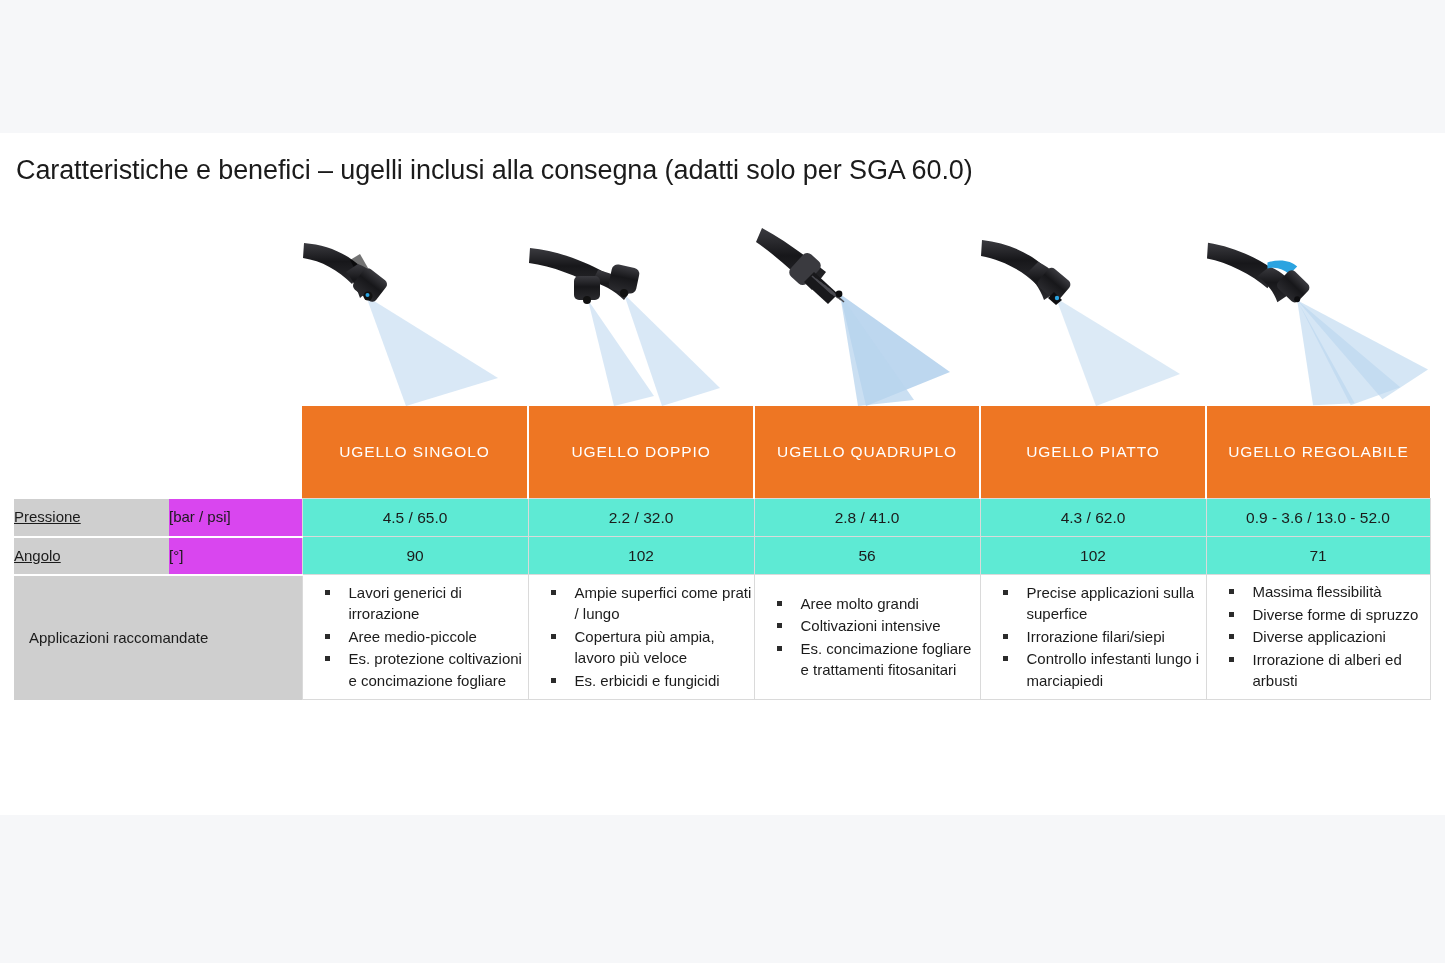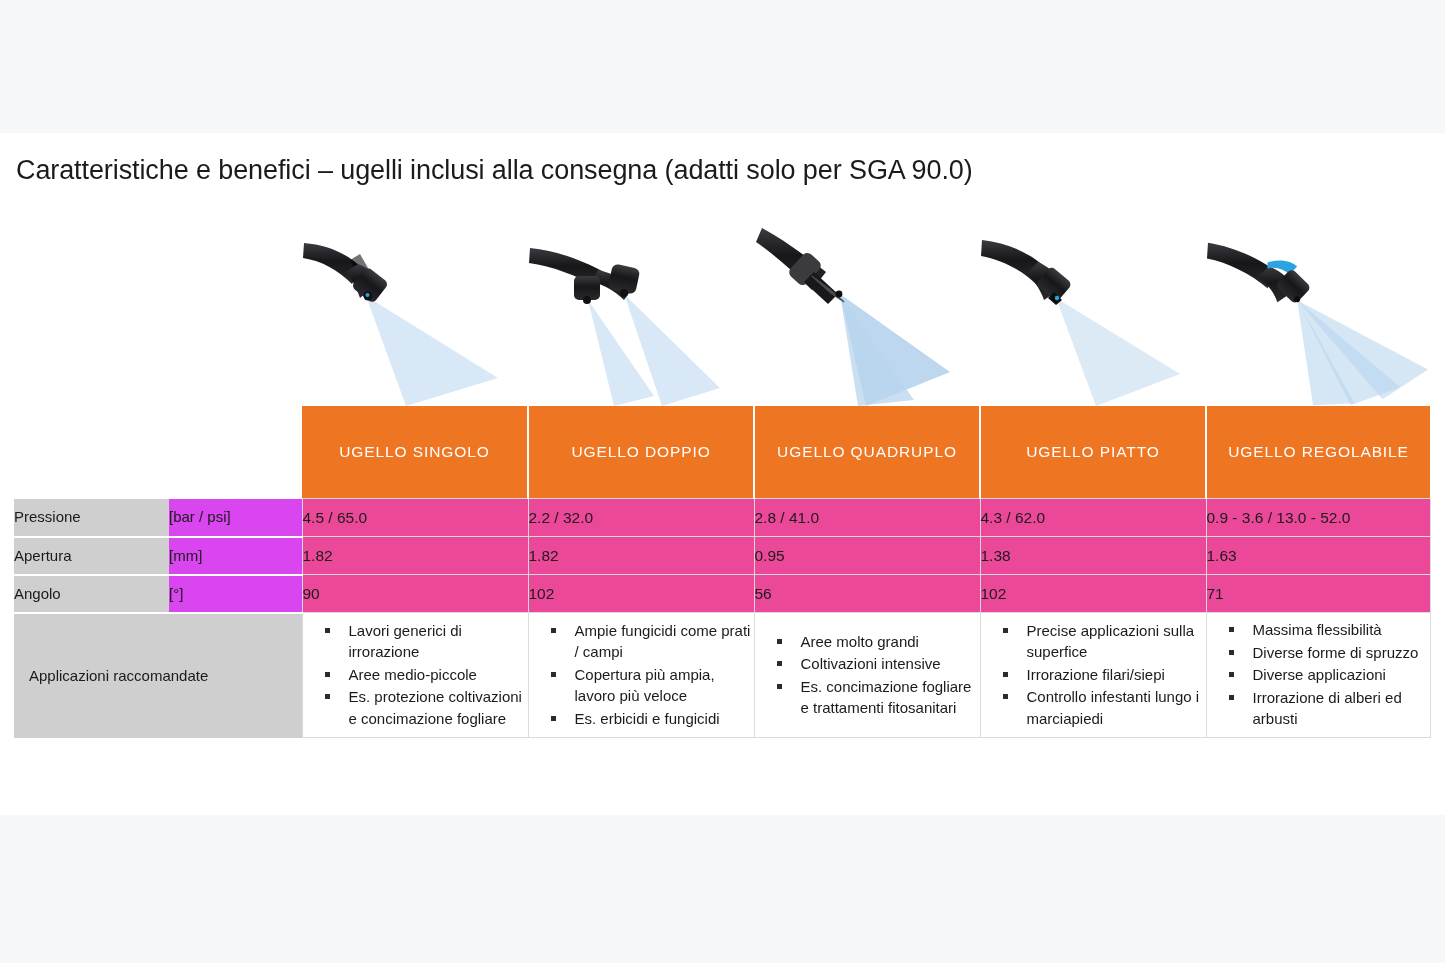--- a/index.html
+++ b/index.html
@@ -88,20 +88,21 @@
 
   
   .lbl {
     background: #cfcfcf;
     color: #1b1b1b;
     font-size: 15px;
     padding: 9px 0 9px 14px;
     border-bottom: 2px solid #ffffff;
     line-height: 1.3;
     width: 155px;
+    text-decoration: underline;
   }
   .unit {
     background: #d946ef;
     color: #1b1b1b;
     font-size: 15px;
     padding: 9px 0 9px 2px;
     border-bottom: 2px solid #ffffff;
     line-height: 1.3;
     width: 133px;
   }
@@ -109,24 +110,25 @@
     background: #cfcfcf;
     color: #1b1b1b;
     font-size: 15px;
     padding: 11px 0 9px 14px;
     vertical-align: top;
     line-height: 1.3;
   }
 
   
   .val {
+    text-align: center;
     font-size: 15.5px;
     color: #1b1b1b;
     height: 37px;
-    background: #ec4899;
+    background: #5eead4;
     border: 1px solid #dadada;
   }
   .bullets {
     background: #ffffff;
     border: 1px solid #dadada;
     vertical-align: top;
     padding: 10px 8px 12px 8px;
   }
   .bullets ul {
     margin: 0;
@@ -149,21 +151,21 @@
     width: 5px;
     height: 5px;
     background: #2b2b2b;
   }
 </style>
 </head>
 <body>
 
 <div id="slide">
 
-  <div id="page-title">Caratteristiche e benefici – ugelli inclusi alla consegna (adatti solo per SGA 90.0)</div>
+  <div id="page-title">Caratteristiche e benefici – ugelli inclusi alla consegna (adatti solo per SGA 60.0)</div>
 
   <div id="illustrations">
       <div class="nozzle-cell" style="left: 0px; width: 226px;">
         <svg class="nozzle-svg" width="226" height="178" viewBox="0 0 226 178">
           <defs>
             <linearGradient id="g0" x1="0" y1="0" x2="0" y2="1">
               <stop offset="0%" stop-color="#3b3b40"></stop>
               <stop offset="45%" stop-color="#17171a"></stop>
               <stop offset="100%" stop-color="#2a2a2e"></stop>
             </linearGradient>
@@ -280,49 +282,40 @@
         <tr>
           <td class="lbl">Pressione</td>
           <td class="unit">[bar / psi]</td>
           <td class="val">4.5 / 65.0</td>
           <td class="val">2.2 / 32.0</td>
           <td class="val">2.8 / 41.0</td>
           <td class="val">4.3 / 62.0</td>
           <td class="val">0.9 - 3.6 / 13.0 - 52.0</td>
         </tr>
         <tr>
-          <td class="lbl">Apertura</td>
-          <td class="unit">[mm]</td>
-          <td class="val">1.82</td>
-          <td class="val">1.82</td>
-          <td class="val">0.95</td>
-          <td class="val">1.38</td>
-          <td class="val">1.63</td>
-        </tr>
-        <tr>
           <td class="lbl">Angolo</td>
           <td class="unit">[°]</td>
           <td class="val">90</td>
           <td class="val">102</td>
           <td class="val">56</td>
           <td class="val">102</td>
           <td class="val">71</td>
         </tr>
         <tr>
           <td class="lbl-wide" colspan="2" style="height: 124px; padding-left: 15px;">Applicazioni raccomandate</td>
           <td class="bullets">
             <ul>
               <li>Lavori generici di irrorazione</li>
               <li>Aree medio-piccole</li>
               <li>Es. protezione coltivazioni e concimazione fogliare</li>
             </ul>
           </td>
           <td class="bullets">
             <ul>
-              <li>Ampie fungicidi come prati / campi</li>
+              <li>Ampie superfici come prati / lungo</li>
               <li>Copertura più ampia, lavoro più veloce</li>
               <li>Es. erbicidi e fungicidi</li>
             </ul>
           </td>
           <td class="bullets">
             <ul>
               <li>Aree molto grandi</li>
               <li>Coltivazioni intensive</li>
               <li>Es. concimazione fogliare e trattamenti fitosanitari</li>
             </ul>

